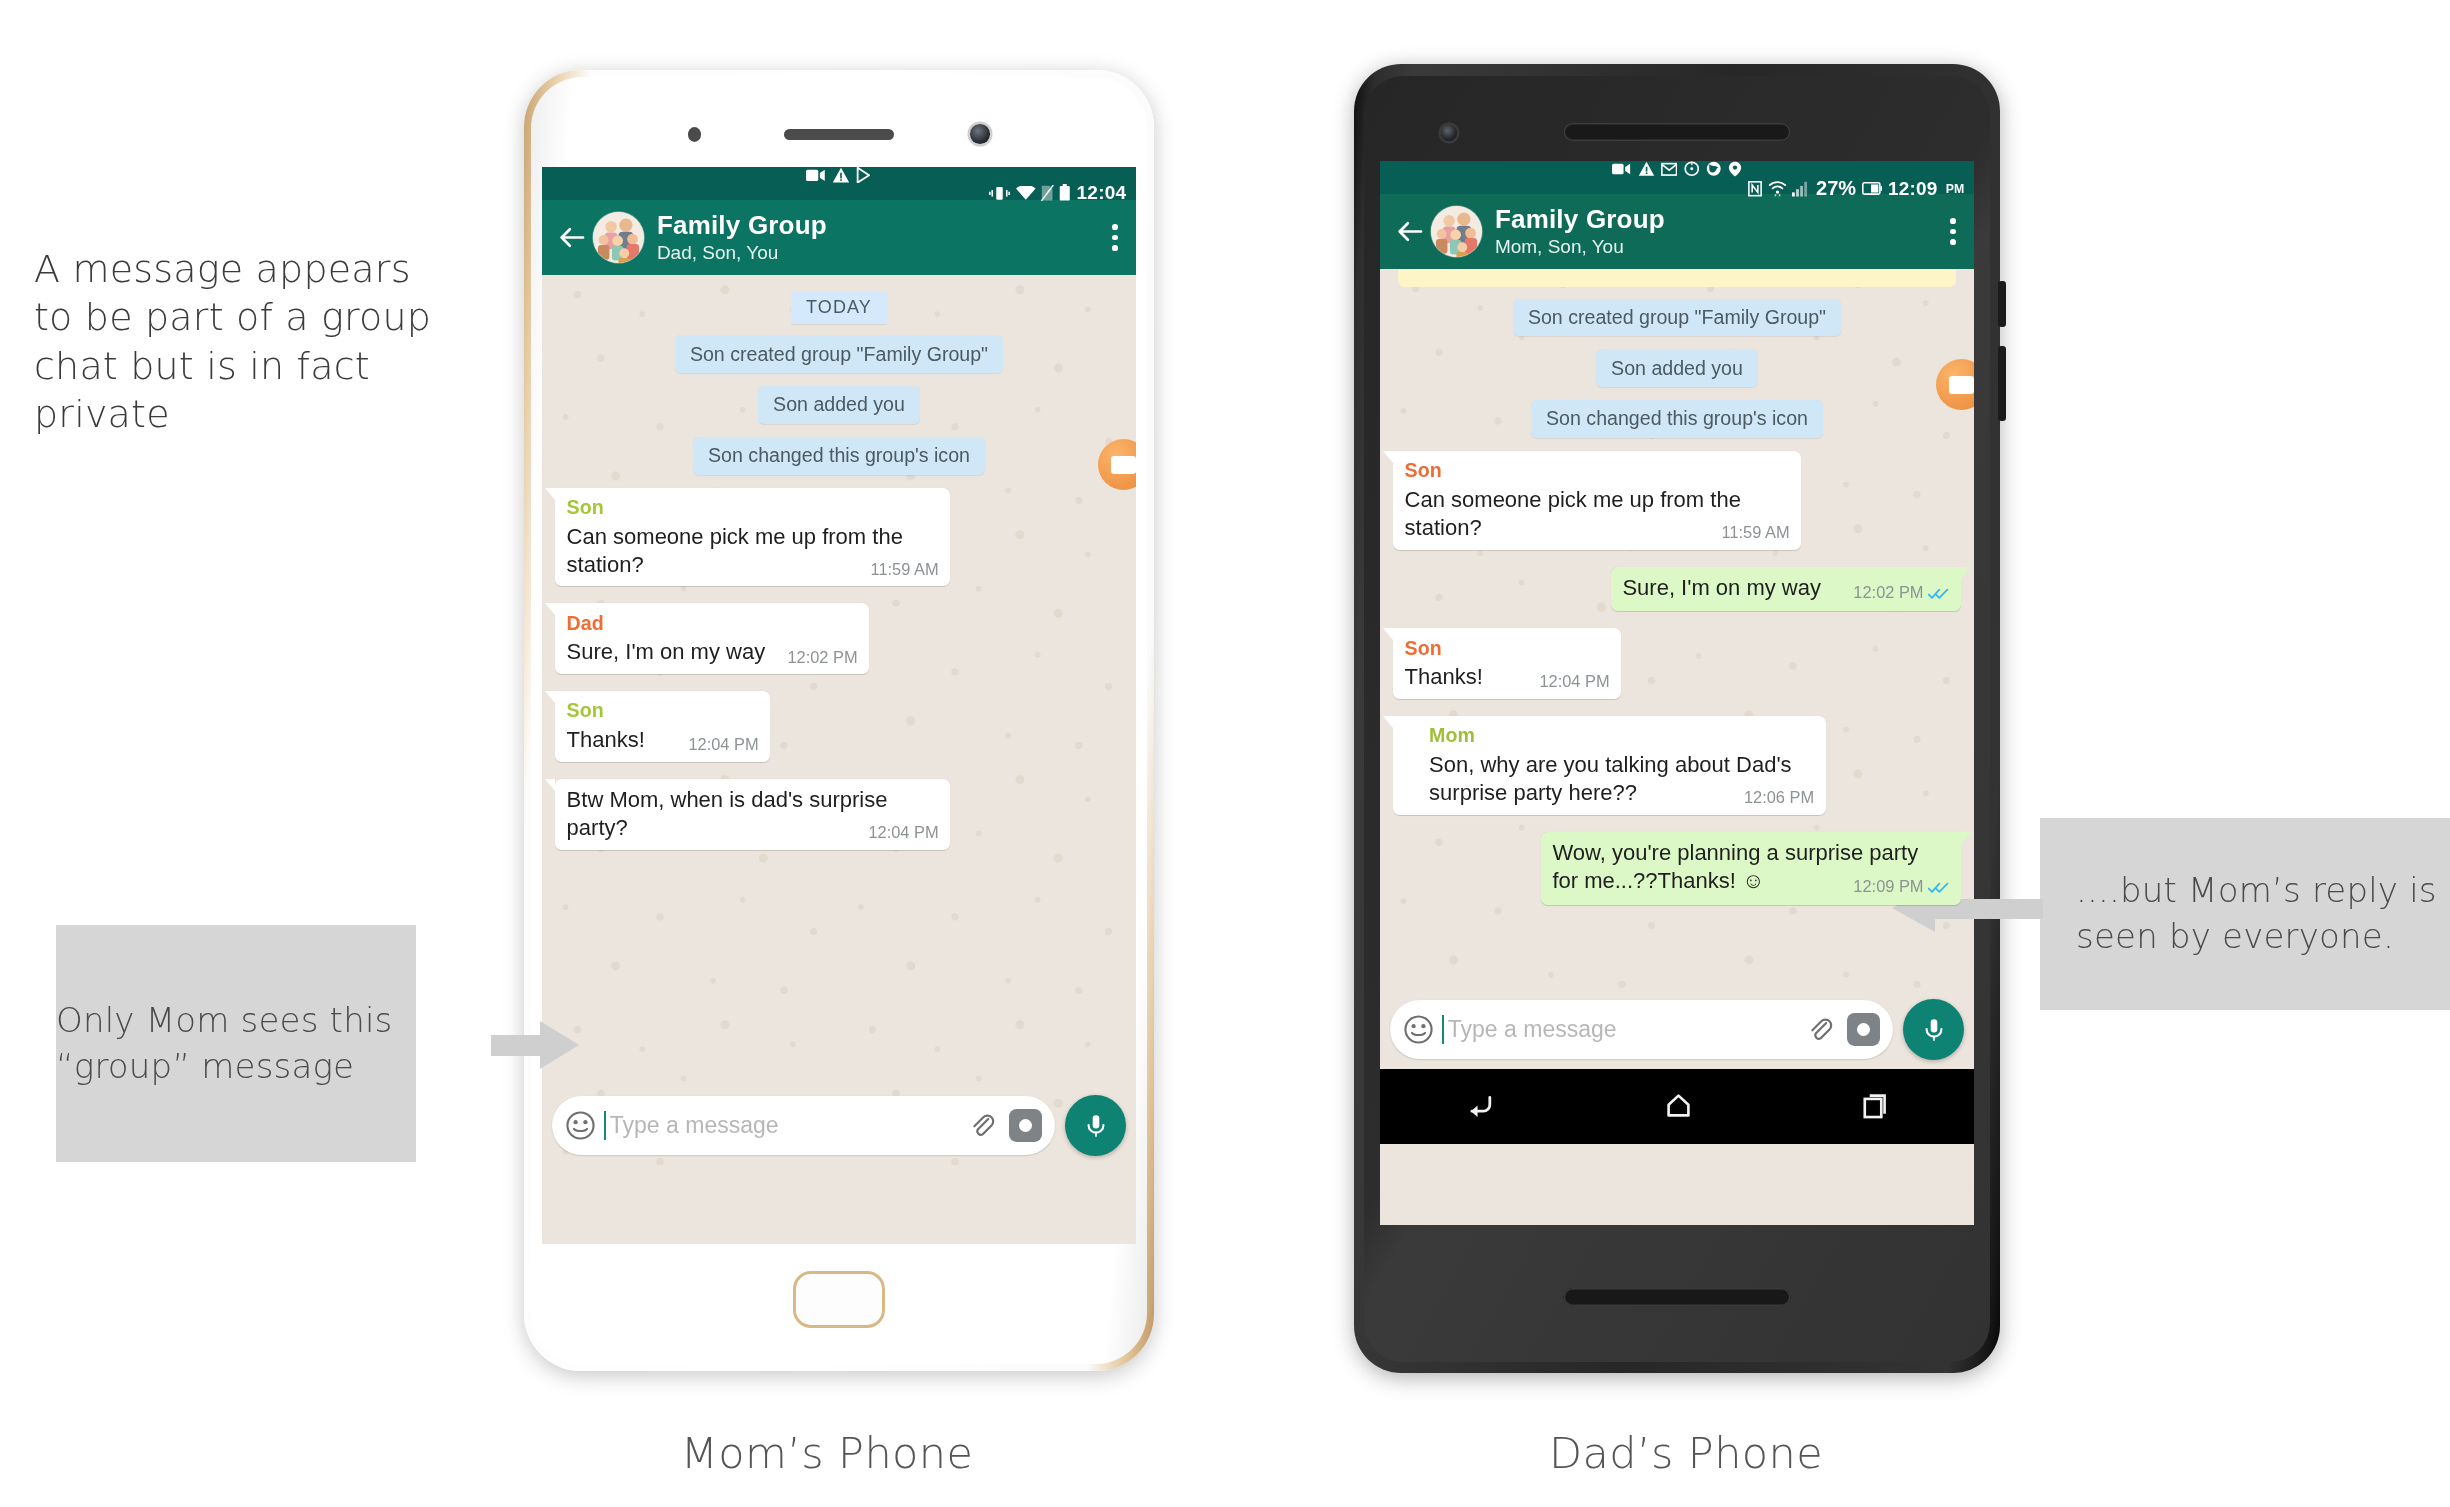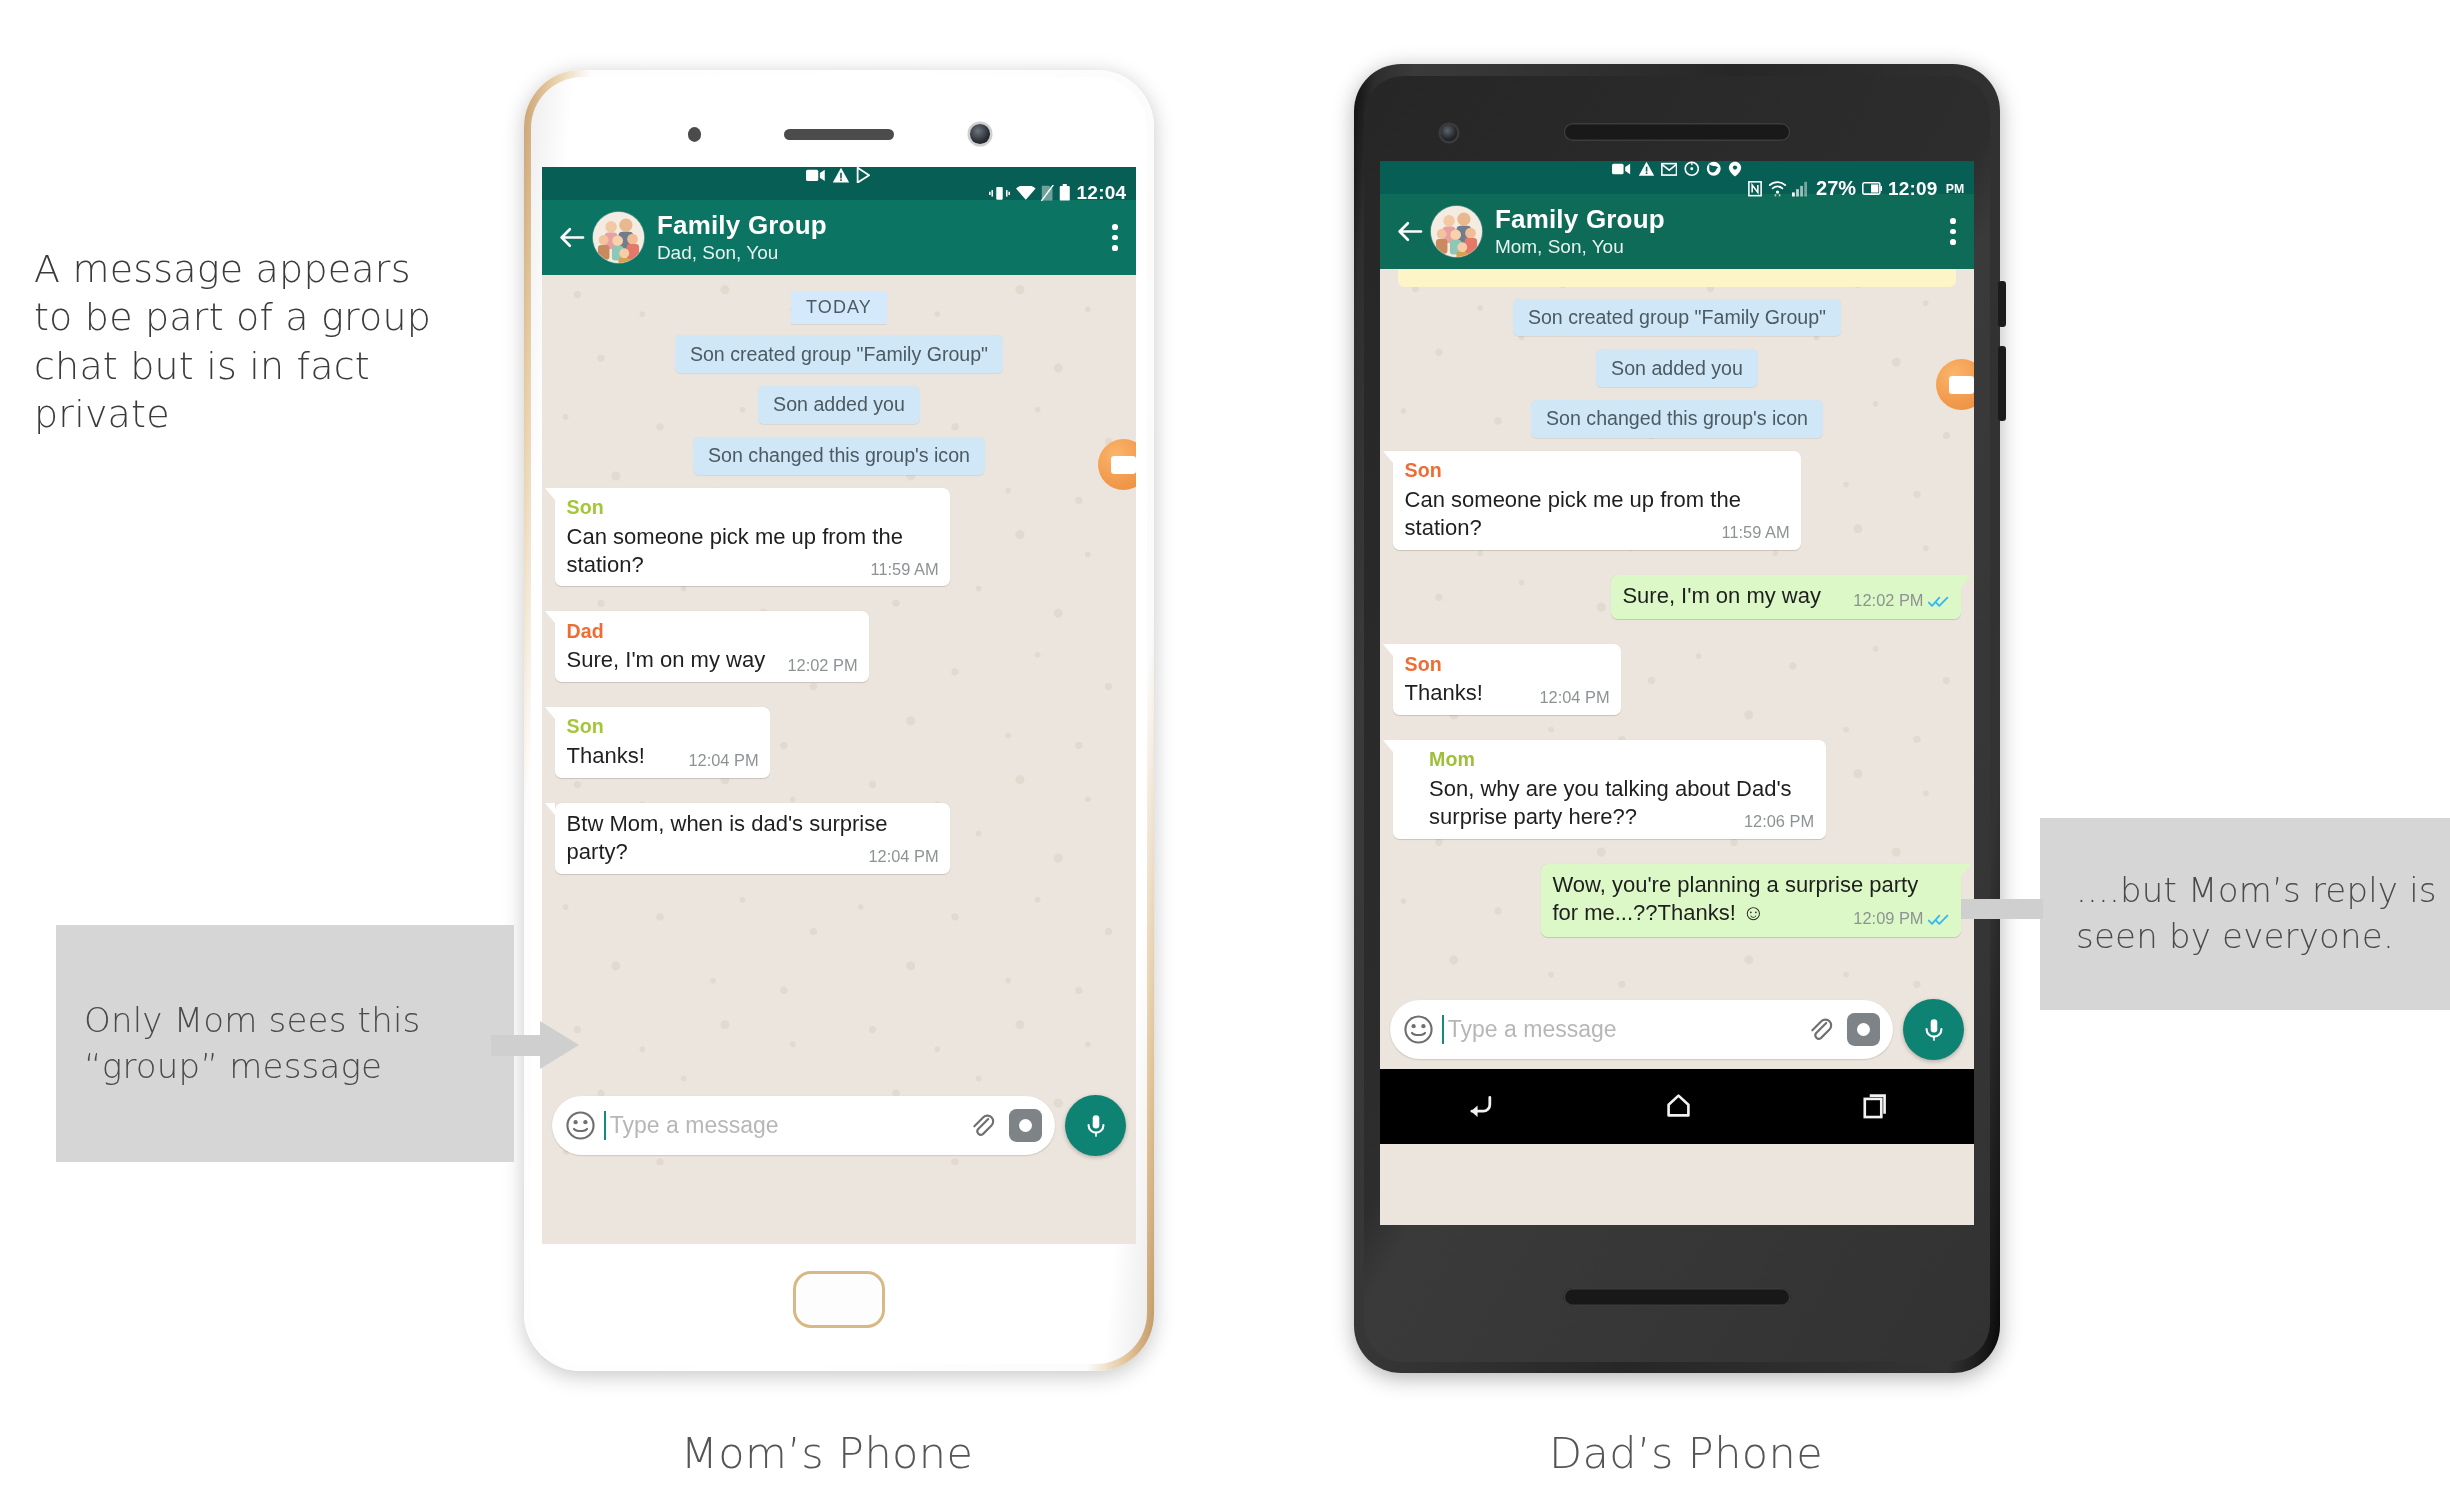--- a/index.html
+++ b/index.html
@@ -10,22 +10,22 @@
   #intro-text{
     position:absolute;left:34px;top:245px;width:426px;
     font-family:"DejaVu Sans",sans-serif;font-weight:300;
     font-size:38px;line-height:1.27;color:#3b3b3b;letter-spacing:0.2px;
   }
 
   
   .callout{position:absolute;background:#d6d6d6;color:#4a4a4a;
     font-family:"DejaVu Sans",sans-serif;font-weight:300;
     font-size:34px;line-height:1.34;letter-spacing:0.2px;}
-  #callout-left{left:56px;top:925px;width:458px;height:237px;
-    display:flex;align-items:center;padding-left:28px;box-sizing:border-box;}
+  #callout-left{left:56px;top:925px;width:360px;height:237px;
+    display:flex;align-items:center;box-sizing:border-box;}
   #callout-right{left:2040px;top:818px;width:413px;height:192px;
     display:flex;align-items:center;padding-left:36px;box-sizing:border-box;}
 
   
   .arrow-right{position:absolute;left:491px;top:1021px;width:88px;height:47px;}
   .arrow-right .shaft{position:absolute;left:0;top:14px;width:54px;height:21px;background:#cfcfcf;}
   .arrow-right .head{position:absolute;left:49px;top:0;width:0;height:0;
     border-top:24px solid transparent;border-bottom:24px solid transparent;border-left:39px solid #cfcfcf;}
 
   .arrow-left{position:absolute;left:1892px;top:884px;width:151px;height:49px;}
@@ -121,21 +121,21 @@
   .daychip{display:block;width:fit-content;margin:4.9px auto 11.5px;background:#d4eafc;
     color:#4b5b63;font-size:18px;letter-spacing:1.1px;padding:5.7px 14.7px;border-radius:1px;
     box-shadow:0 0.8px 0.8px rgba(0,0,0,.08);}
   .notice{background:#fdf4c8;color:#6a6653;font-size:19px;line-height:1.3;text-align:center;
     padding:10.6px 18px;border-radius:6.5px;margin:0 6.5px 16.4px;box-shadow:0 0.8px 0.8px rgba(0,0,0,.08);}
   .notice .lockico{display:inline-block;width:12.3px;height:14.7px;vertical-align:-2.5px;margin-right:4.9px;}
   .syschip{display:block;width:fit-content;margin:0 auto 13px;background:#cfe7f7;color:#4c5a62;
     font-size:19.6px;padding:7.4px 14.7px;border-radius:5.7px;box-shadow:0 0.8px 0.8px rgba(0,0,0,.07);}
 
   .bubble{position:relative;max-width:352px;border-radius:6.5px;padding:7.4px 11.5px 6.5px;
-    box-shadow:0 0.8px 0.8px rgba(0,0,0,.15);margin-bottom:25px;font-size:22px;color:#1f1f1f;line-height:1.28;}
+    box-shadow:0 0.8px 0.8px rgba(0,0,0,.15);margin-bottom:17px;font-size:22px;color:#1f1f1f;line-height:1.28;}
   .in{background:#fff;margin-left:1.6px;border-top-left-radius:0;}
   .in::after{content:"";position:absolute;left:-9.8px;top:0;width:0;height:0;
     border-top:0 solid transparent;border-right:10.6px solid #fff;border-bottom:12.3px solid transparent;}
   .out{background:#dcf8c6;margin-left:auto;margin-right:1.6px;border-top-right-radius:0;}
   .out::after{content:"";position:absolute;right:-9.8px;top:0;width:0;height:0;
     border-top:0 solid transparent;border-left:10.6px solid #dcf8c6;border-bottom:12.3px solid transparent;}
   .sender{font-size:19.6px;font-weight:bold;margin-bottom:2.5px;display:block;}
   .s-green{color:#a4c639;} .s-orange{color:#ef6c33;} .s-olive{color:#9fbf3b;}
   .msgtext{display:inline;}
   .meta{float:right;font-size:16.4px;color:#8d9295;margin-left:11.5px;margin-top:8.2px;white-space:nowrap;}

